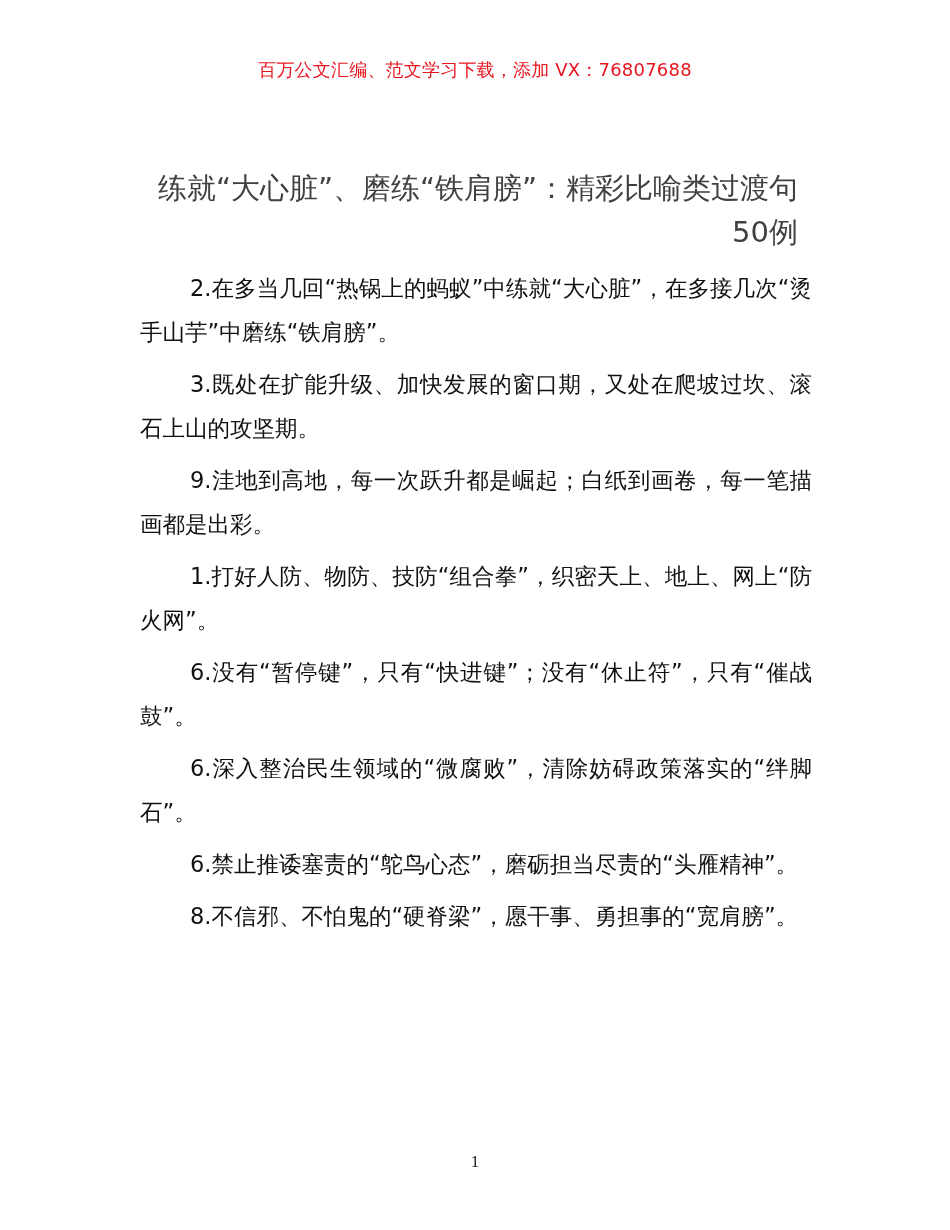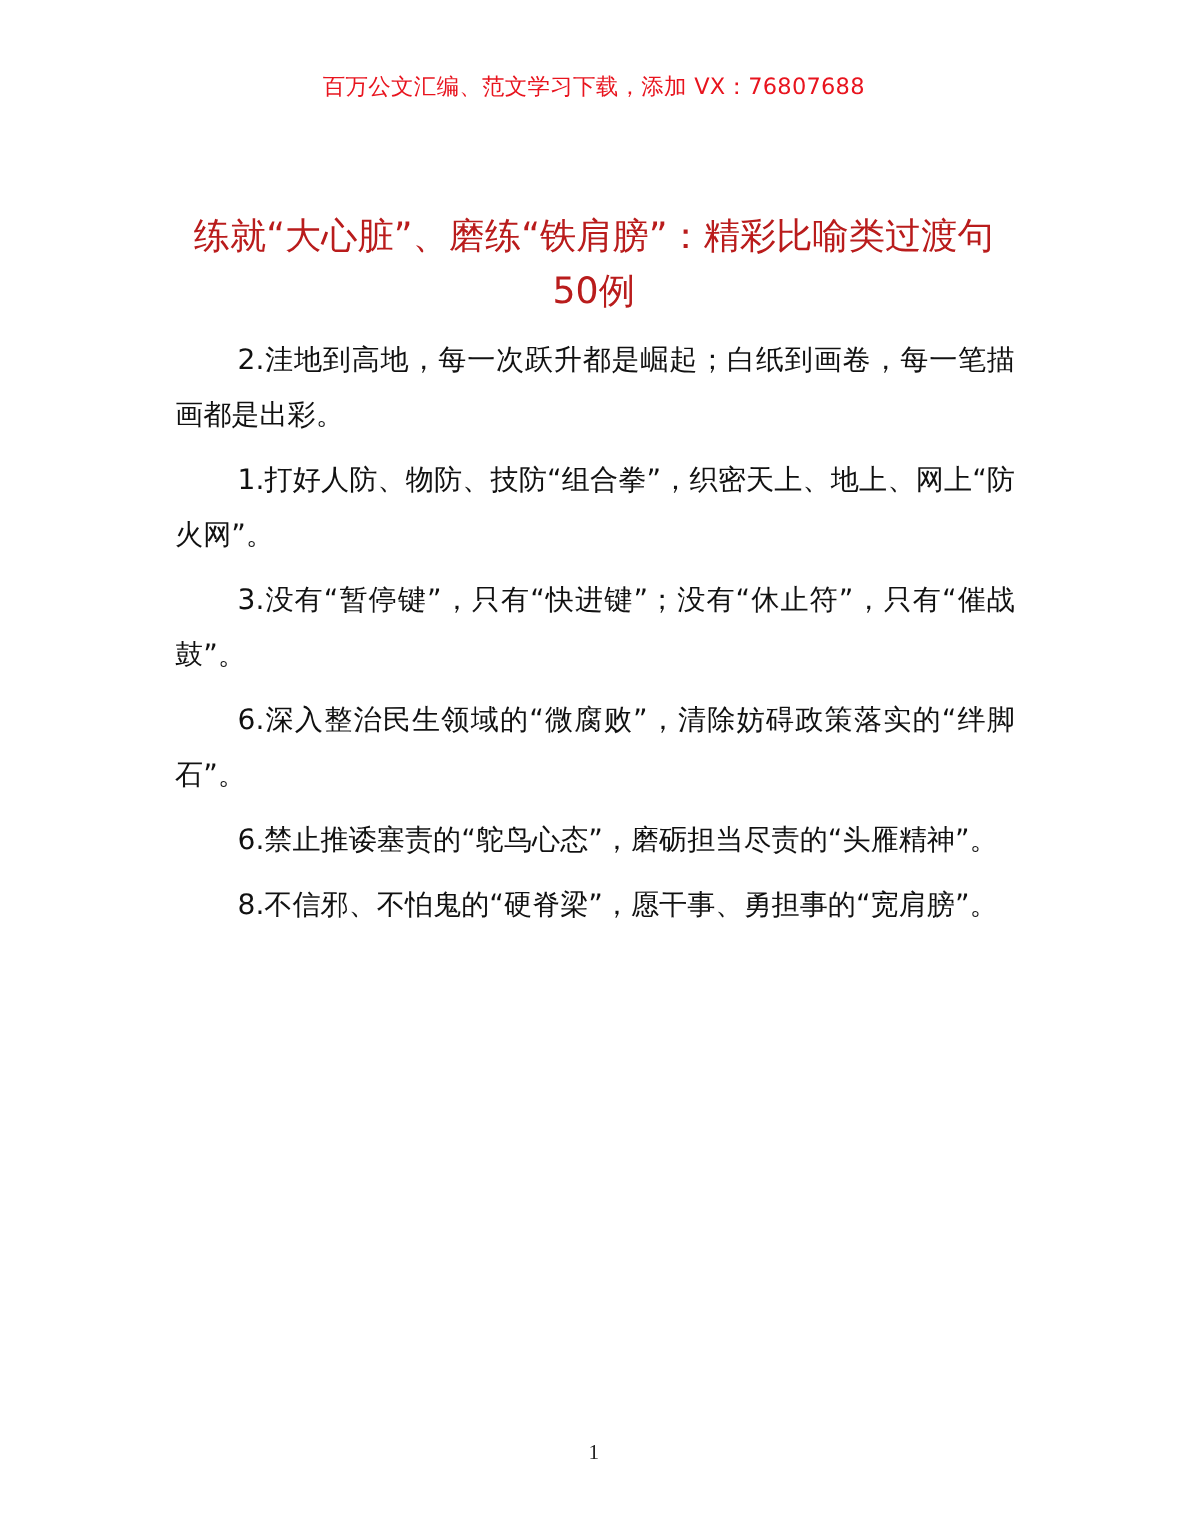--- a/index.html
+++ b/index.html
@@ -28,26 +28,26 @@
     width: 950px;
     text-align: center;
     color: #e8141e;
     font-size: 18px;
     line-height: 28px;
     letter-spacing: 0.2px;
   }
   .title {
     position: absolute;
     top: 166px;
-    left: 140px;
+    left: 128px;
     width: 670px;
-    text-align: center;
+    text-align: right;
     font-size: 29px;
     line-height: 44px;
-    color: #b91c1c;
+    color: #404040;
     font-weight: normal;
   }
   .body {
     position: absolute;
     top: 266px;
     left: 140px;
     width: 672px;
   }
   .para {
     font-size: 22.5px;
@@ -70,22 +70,24 @@
 </style>
 </head>
 <body>
 
 <div class="page">
   <div class="watermark">百万公文汇编、范文学习下载，添加 VX：76807688</div>
 
   <h1 class="title" style="margin:0;">练就“大心脏”、磨练“铁肩膀”：精彩比喻类过渡句50例</h1>
 
   <div class="body">
-    <p class="para">2.洼地到高地，每一次跃升都是崛起；白纸到画卷，每一笔描画都是出彩。</p>
+    <p class="para">2.在多当几回“热锅上的蚂蚁”中练就“大心脏”，在多接几次“烫手山芋”中磨练“铁肩膀”。</p>
+    <p class="para">3.既处在扩能升级、加快发展的窗口期，又处在爬坡过坎、滚石上山的攻坚期。</p>
+    <p class="para">9.洼地到高地，每一次跃升都是崛起；白纸到画卷，每一笔描画都是出彩。</p>
     <p class="para">1.打好人防、物防、技防“组合拳”，织密天上、地上、网上“防火网”。</p>
-    <p class="para">3.没有“暂停键”，只有“快进键”；没有“休止符”，只有“催战鼓”。</p>
+    <p class="para">6.没有“暂停键”，只有“快进键”；没有“休止符”，只有“催战鼓”。</p>
     <p class="para">6.深入整治民生领域的“微腐败”，清除妨碍政策落实的“绊脚石”。</p>
     <p class="para">6.禁止推诿塞责的“鸵鸟心态”，磨砺担当尽责的“头雁精神”。</p>
     <p class="para">8.不信邪、不怕鬼的“硬脊梁”，愿干事、勇担事的“宽肩膀”。</p>
   </div>
 
   <div class="page-number">1</div>
 </div>
 
 </body></html>

